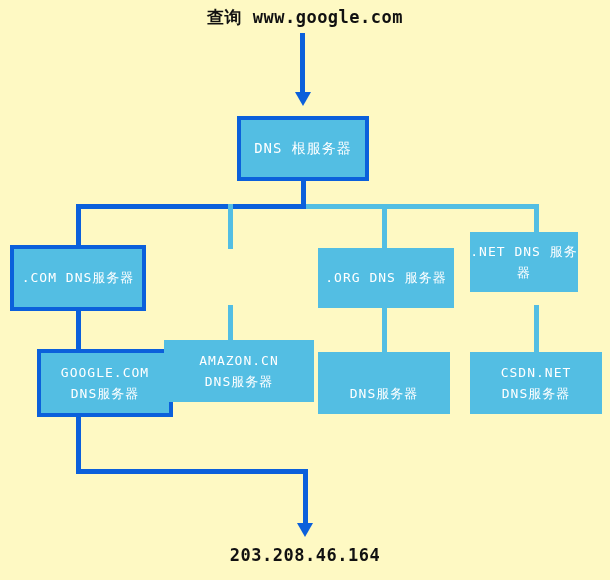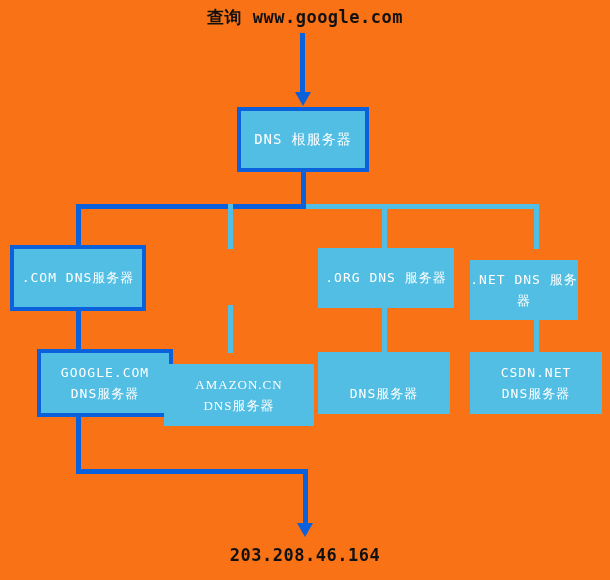--- a/index.html
+++ b/index.html
@@ -1,17 +1,17 @@
 <!DOCTYPE html>
 <html><head>
 <meta charset="utf-8">
 <style>
   html,body{margin:0;padding:0;background:#ffffff;}
   #canvas{
-    position:relative;width:610px;height:580px;background:#f97316;
+    position:relative;width:610px;height:580px;background:#fef9c3;
     font-family:"DejaVu Sans Mono","Liberation Mono",monospace;
     overflow:hidden;
   }
   .abs{position:absolute;box-sizing:border-box;}
   .caption{
     width:610px;text-align:center;color:#111111;
     font-size:17px;font-weight:bold;letter-spacing:0.5px;
   }
   .line-dark{background:#0b60db;}
   .line-light{background:#53bee3;}
@@ -53,41 +53,41 @@
   <div class="abs line-dark" style="left:76px;top:305px;width:5px;height:48px;"></div>
   <div class="abs line-light" style="left:228px;top:305px;width:5px;height:48px;"></div>
   <div class="abs line-light" style="left:382px;top:305px;width:5px;height:48px;"></div>
   <div class="abs line-light" style="left:534px;top:305px;width:5px;height:48px;"></div>
 
   <div class="abs line-dark" style="left:76px;top:412px;width:5px;height:57px;"></div>
   <div class="abs line-dark" style="left:76px;top:469px;width:232px;height:5px;"></div>
   <div class="abs line-dark" style="left:303px;top:469px;width:5px;height:55px;"></div>
   <div class="abs arrow-down" style="left:297px;top:523px;"></div>
 
-  <div class="abs node hl root-node" style="left:237px;top:107px;width:132px;height:65px;">
+  <div class="abs node hl root-node" style="left:237px;top:116px;width:132px;height:65px;">
     <span>DNS 根服务器</span>
   </div>
 
   <div class="abs node hl" style="left:10px;top:245px;width:136px;height:66px;">
     <span>.COM DNS服务器</span>
   </div>
   <div class="abs node" style="left:318px;top:248px;width:136px;height:60px;">
     <span>.ORG DNS 服务器</span>
   </div>
-  <div class="abs node" style="left:470px;top:260px;width:108px;height:60px;">
+  <div class="abs node" style="left:470px;top:232px;width:108px;height:60px;">
     <span>.NET DNS 服务器</span>
   </div>
 
   <div class="abs node hl" style="left:10px;top:349px;width:136px;height:68px;margin-left:27px;">
     <span>
       <span>GOOGLE.COM</span><br>
       <span>DNS服务器</span>
     </span>
   </div>
-  <div class="abs node" style="left:164px;top:364px;width:150px;height:62px;font-family:Liberation Serif, serif;">
+  <div class="abs node" style="left:164px;top:340px;width:150px;height:62px;">
     <span>
       <span>AMAZON.CN</span><br>
       <span>DNS服务器</span>
     </span>
   </div>
   <div class="abs node" style="left:318px;top:352px;width:132px;height:62px;">
     <span>
       <br>
       <span>DNS服务器</span>
     </span>

